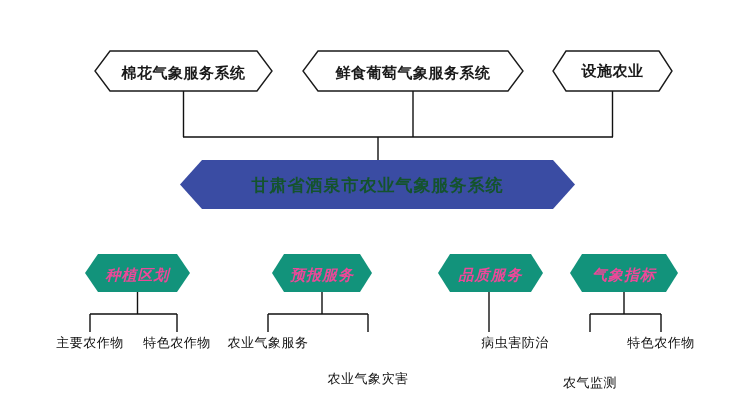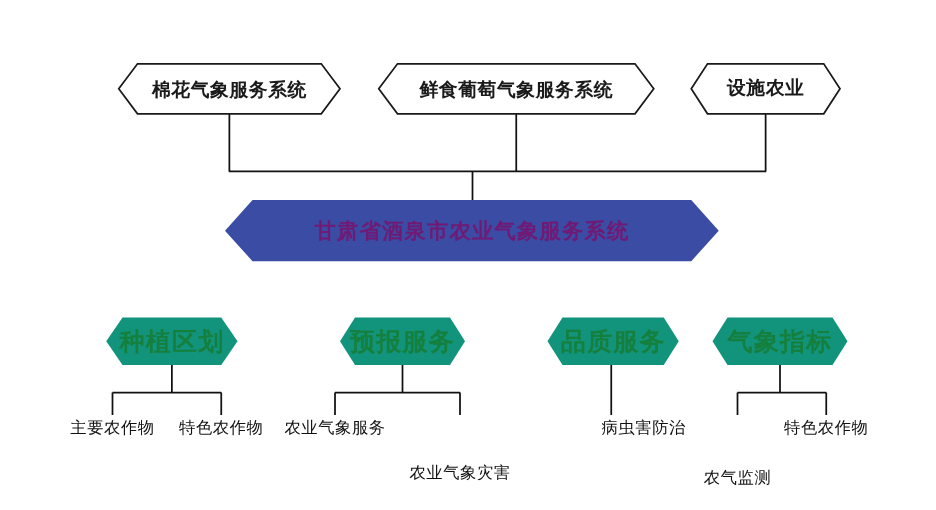--- a/index.html
+++ b/index.html
@@ -29,28 +29,29 @@
   }
   .lbl-top {
     font-size: 15px;
     font-weight: 600;
     color: #1a1a1a;
     letter-spacing: 0.5px;
   }
   .lbl-root {
     font-size: 17px;
     font-weight: 700;
-    color: #701a75;
+    color: #14532d;
     letter-spacing: 1px;
   }
   .lbl-branch {
-    font-size: 20px;
+    font-size: 15px;
     font-weight: 700;
-    color: #15803d;
+    color: #ec4899;
     letter-spacing: 1px;
+    font-style: italic;
   }
   .lbl-leaf {
     font-size: 13px;
     font-weight: 400;
     color: #111111;
     letter-spacing: 0.5px;
   }
 </style>
 </head>
 <body>

